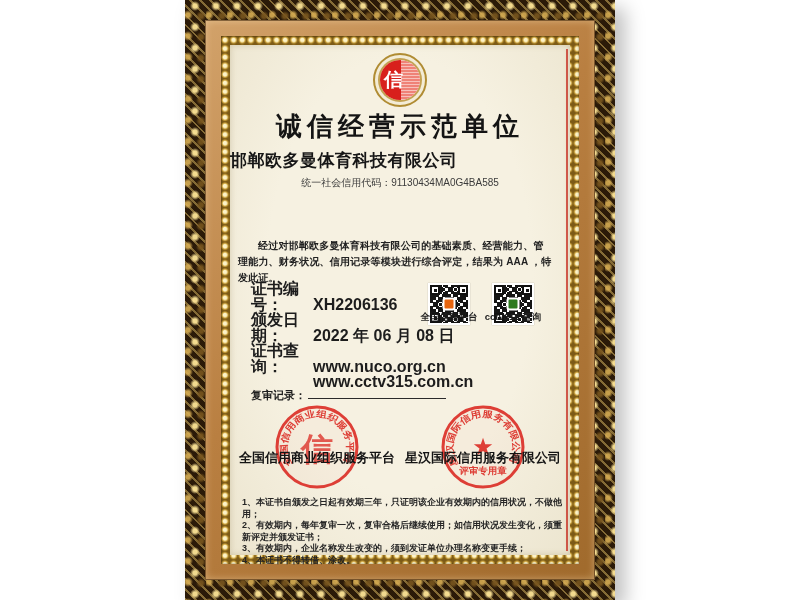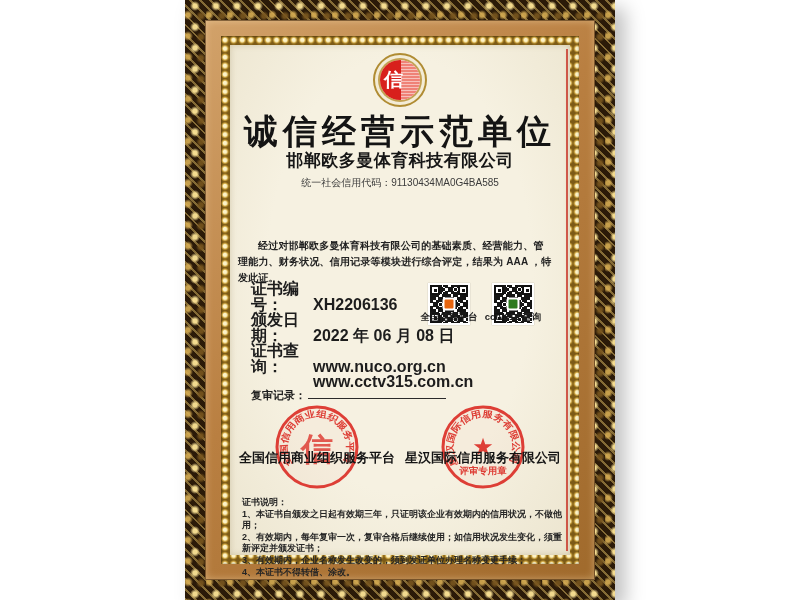--- a/index.html
+++ b/index.html
@@ -34,22 +34,22 @@
     border:2px solid #b08c33;background:#f3ecd6;display:flex;align-items:center;justify-content:center;box-sizing:border-box;}
   .badge-core{position:relative;width:40px;height:40px;border-radius:50%;overflow:hidden;
     background:linear-gradient(90deg,#d8201c 0 52%,#ef8277 52%);
     box-shadow:0 0 0 2px rgba(186,148,58,.85);}
   .badge-core::after{content:"";position:absolute;right:0;top:0;width:48%;height:100%;
     background:repeating-linear-gradient(0deg,rgba(255,255,255,.5) 0 1px,rgba(255,255,255,0) 1px 3px);}
   .badge-glyph{position:absolute;left:4px;top:50%;transform:translateY(-50%);
     color:#fff;font-size:19px;font-weight:bold;z-index:2;}
 
   .title{position:absolute;top:64px;left:0;width:100%;text-align:center;
-    font-size:34px;font-weight:bold;letter-spacing:5px;color:#141414;}
-  .company{position:absolute;top:104px;left:0;width:100%;text-align:center;
+    font-size:26px;font-weight:bold;letter-spacing:5px;color:#141414;}
+  .company{position:absolute;top:104px;left:0;width:100%;text-align:left;
     font-size:17px;font-weight:bold;letter-spacing:.5px;color:#161616;}
   .credit-code{position:absolute;top:131px;left:0;width:100%;text-align:center;
     font-size:10px;font-weight:normal;color:#3b3b3b;}
   .rating{position:absolute;top:140px;left:0;width:100%;text-align:center;
     font-size:44px;font-weight:bold;letter-spacing:6px;color:#e60012;}
   .statement{position:absolute;top:193px;left:8px;right:18px;
     font-size:10px;font-weight:bold;line-height:16px;color:#222;
     text-indent:20px;letter-spacing:.2px;text-align:left;}
 
   .info{position:absolute;left:21px;top:236px;font-size:16px;font-weight:bold;color:#1d1d1d;line-height:15.5px;}
@@ -160,21 +160,20 @@
               <textPath href="#arcR" textLength="128" lengthAdjust="spacingAndGlyphs">星汉国际信用服务有限公司</textPath>
             </text>
             <text x="44" y="52" font-size="24" text-anchor="middle" fill="#dc3028">★</text>
             <text x="44" y="71" font-size="9.5" text-anchor="middle" fill="#dc3028" font-weight="bold">评审专用章</text>
           </svg>
 
           <div class="issuer-name name-left">全国信用商业组织服务平台</div>
           <div class="issuer-name name-right">星汉国际信用服务有限公司</div>
 
           <div class="notes">
-            <div>证书说明：</div>
             <div>1、本证书自颁发之日起有效期三年，只证明该企业有效期内的信用状况，不做他用；</div>
             <div>2、有效期内，每年复审一次，复审合格后继续使用；如信用状况发生变化，须重新评定并颁发证书；</div>
             <div>3、有效期内，企业名称发生改变的，须到发证单位办理名称变更手续；</div>
             <div>4、本证书不得转借、涂改。</div>
           </div>
 
         </div>
       </div>
     </div>
   </div>

